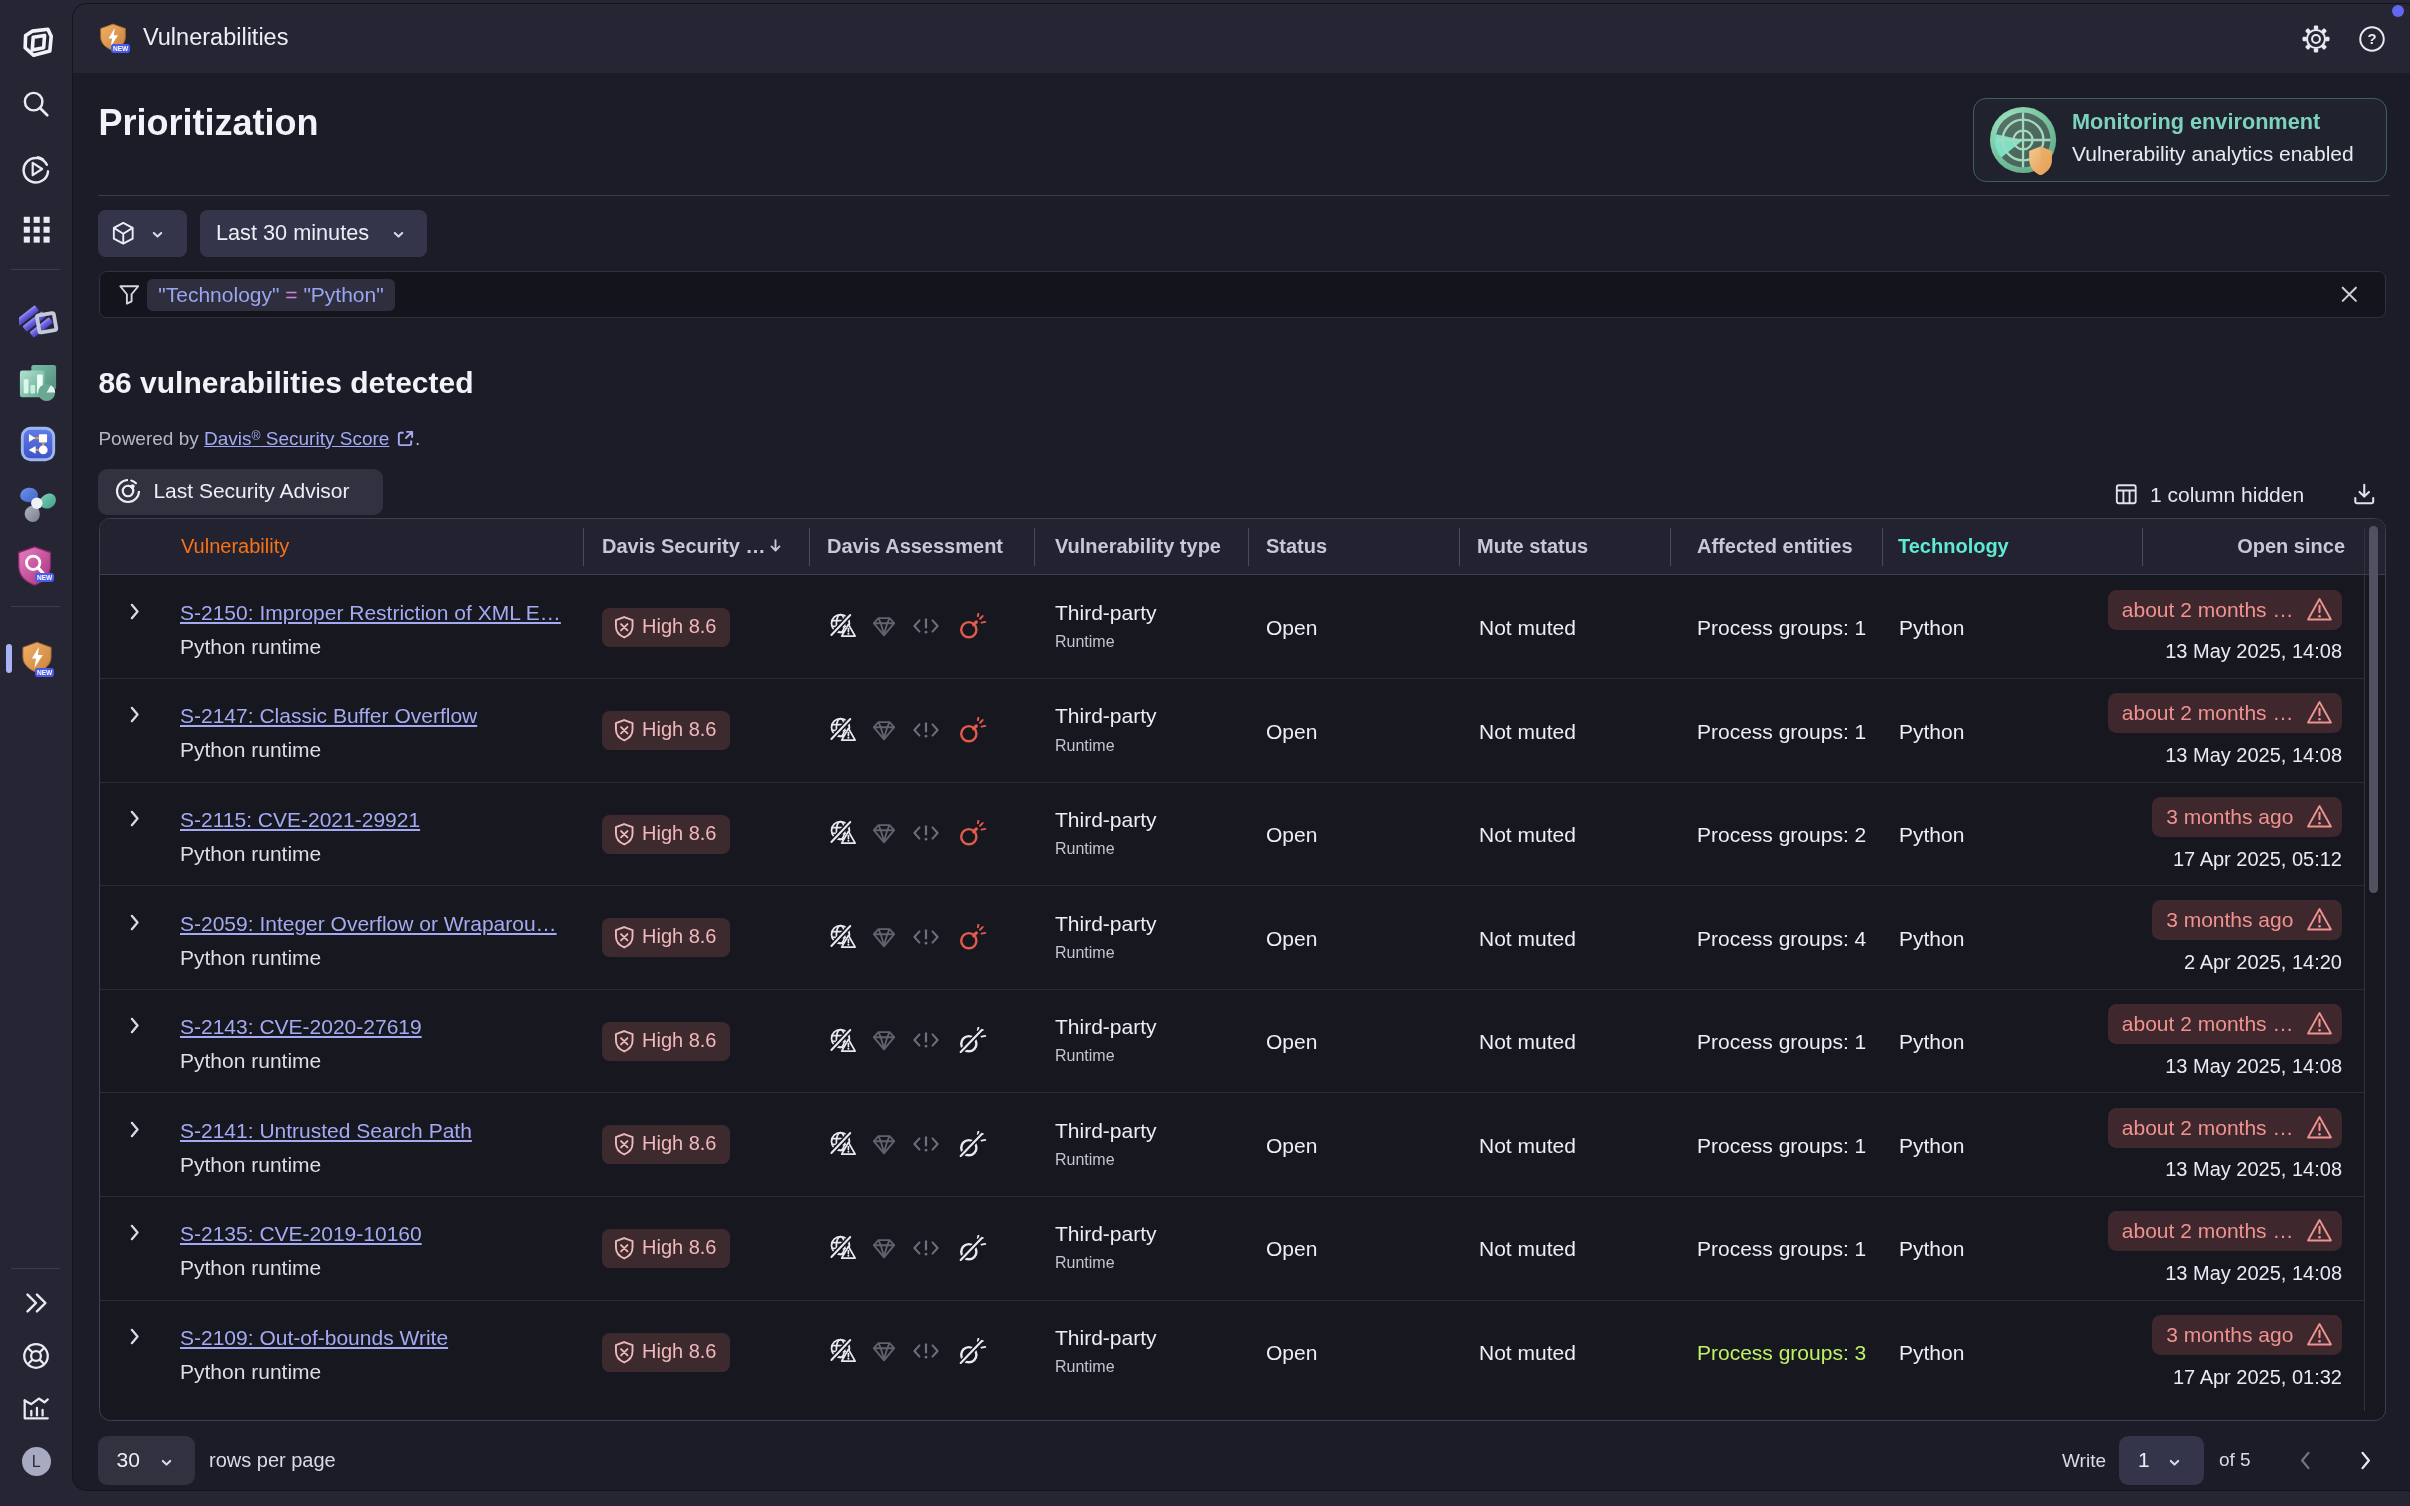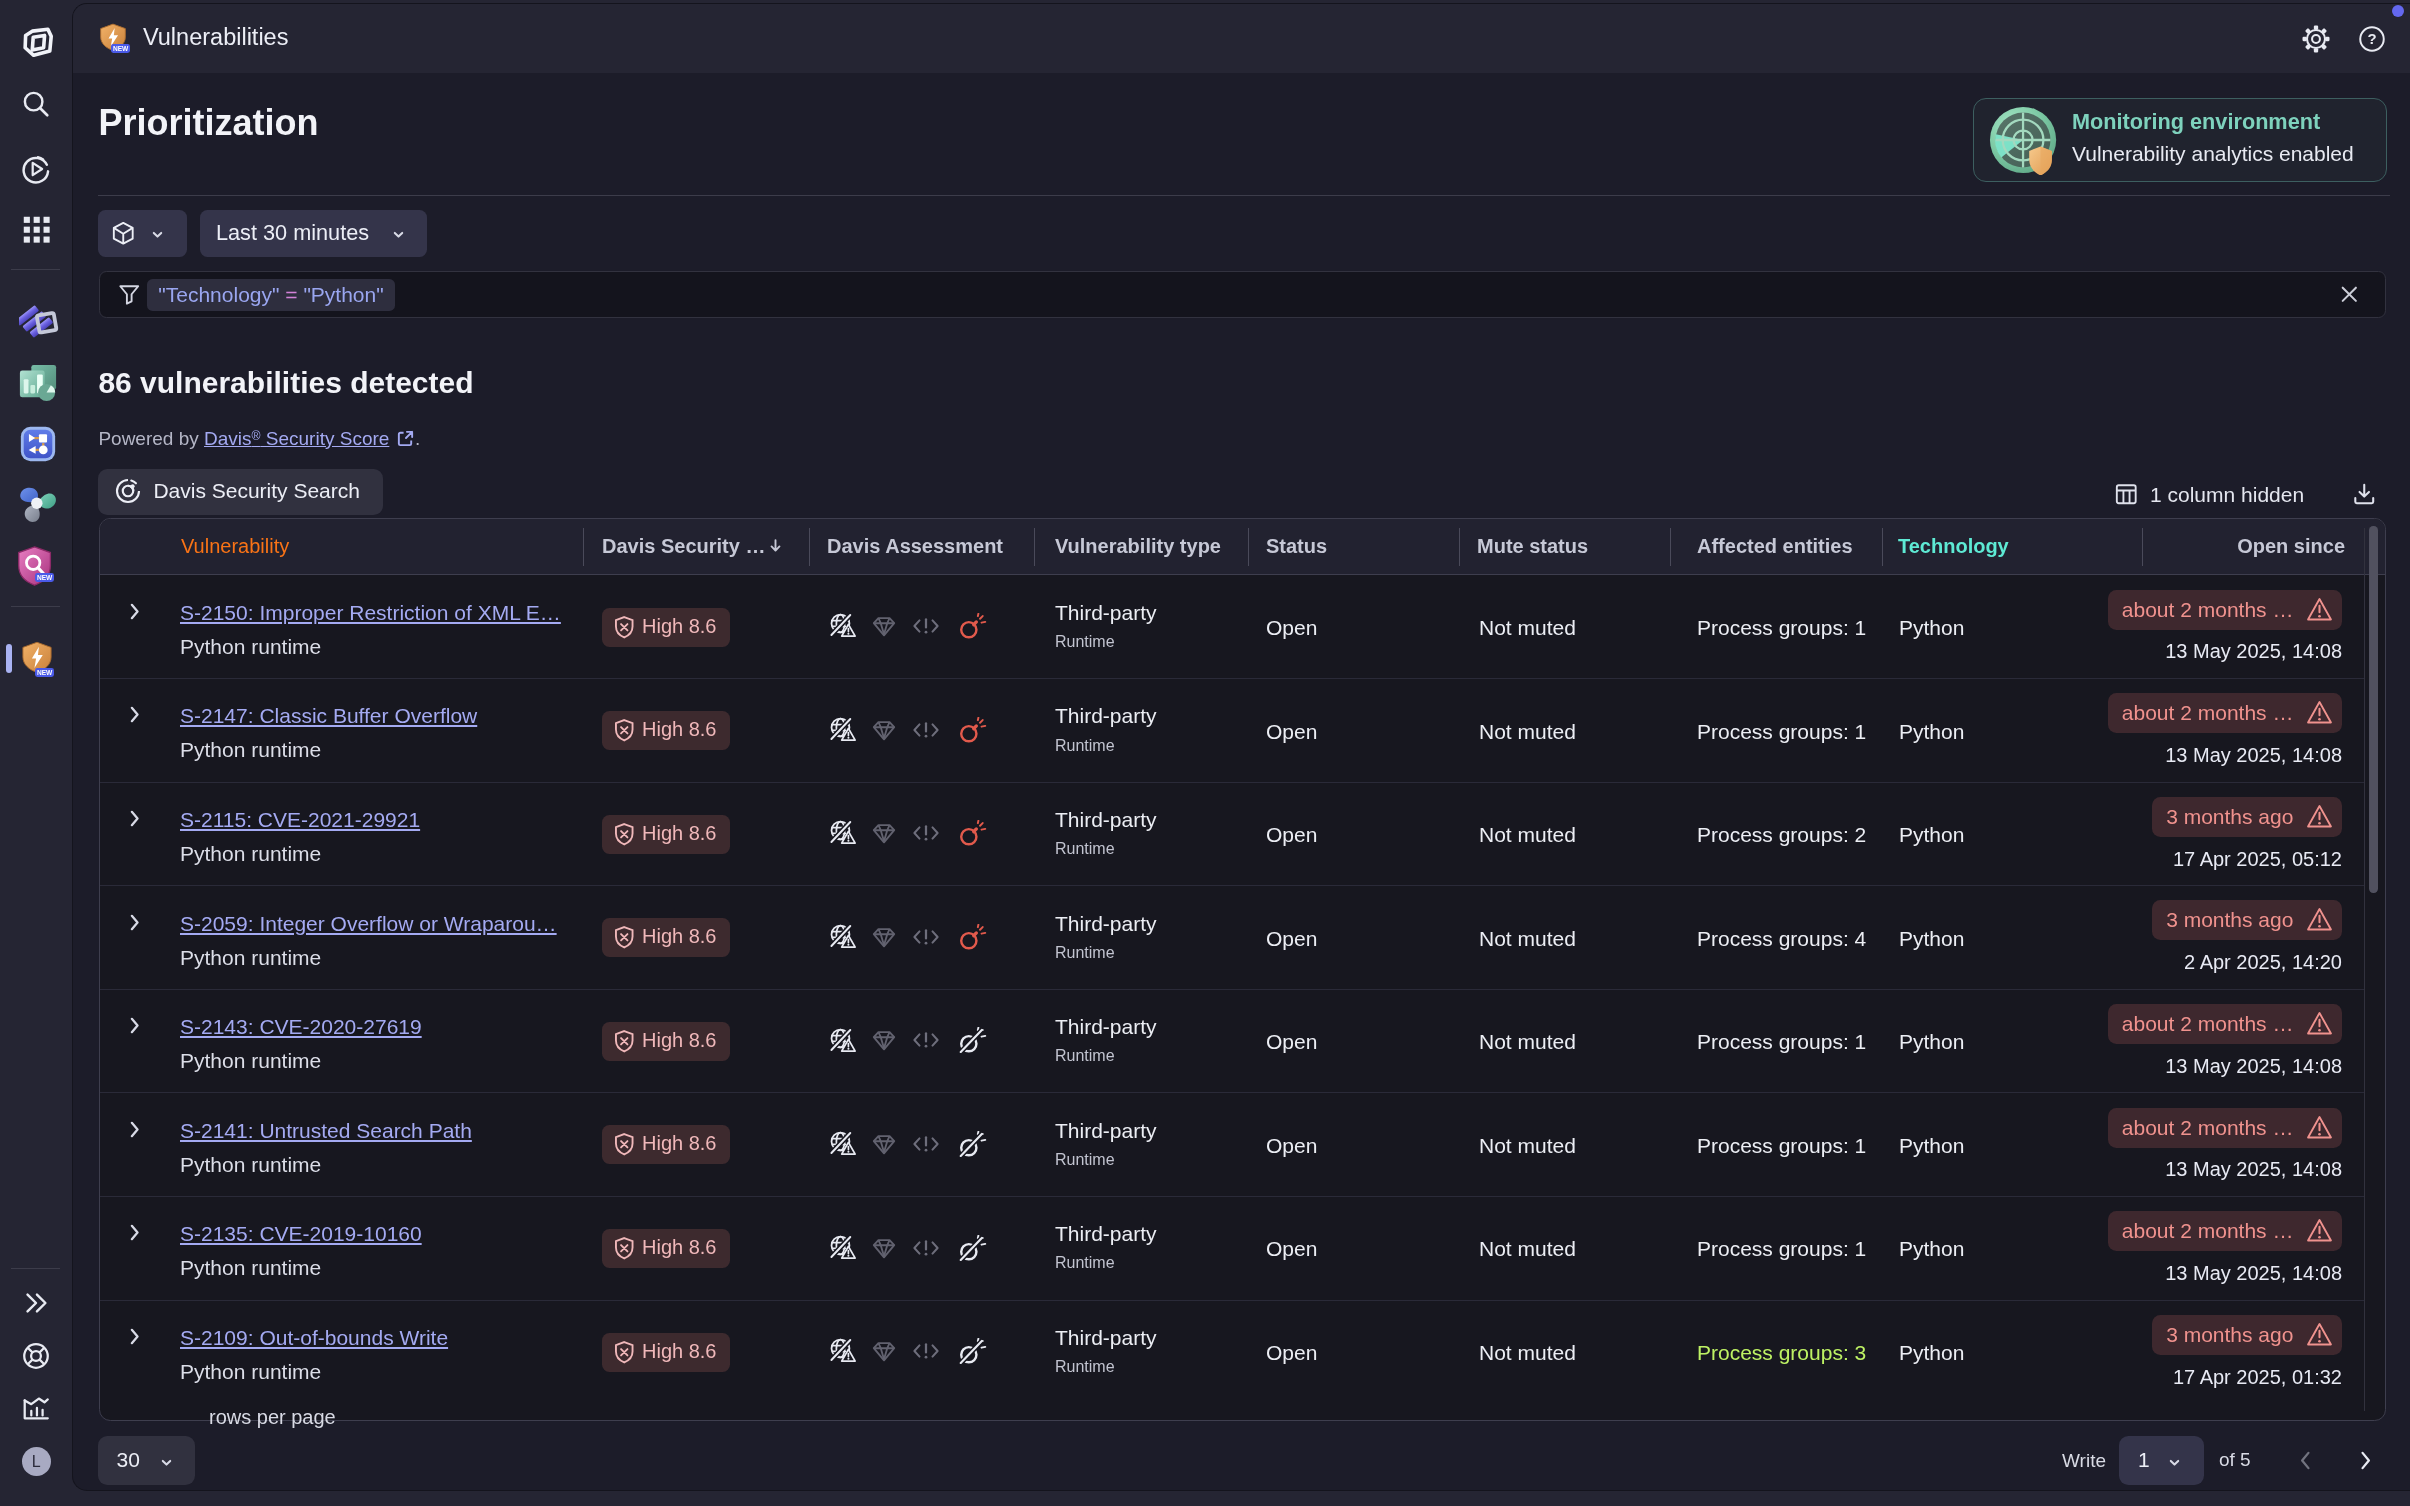--- a/index.html
+++ b/index.html
@@ -103,21 +103,21 @@
 <div class="abs" style="left:25.4px;top:465px;width:285px;height:46px;background:#31313f;border-radius:9.4px">
 <div class="abs" style="left:16px;top:8.5px"><svg width="28" height="28" viewBox="0 0 30 30" style="">
           <g fill="none" stroke="#eceef6" stroke-width="2.3">
             <path d="M15 3.2 A11.8 11.8 0 1 0 26.8 15"></path>
             <path d="M23.5 6.8 A11.8 11.8 0 0 0 18.5 3.8" stroke-linecap="round"></path>
             <circle cx="15" cy="15" r="5.6"></circle>
             <path d="M20.6 15 A 5.6 5.6 0 0 0 15 9.4" stroke="#eceef6" stroke-width="2.3"></path>
           </g>
           <circle cx="20" cy="10" r="2.1" fill="#eceef6"></circle>
         </svg></div>
-<div class="abs" style="left:55px;top:10.4px;font-size:21px;font-weight:400;color:#eceef6">Davis Security Search</div>
+<div class="abs" style="left:55px;top:10.4px;font-size:21px;font-weight:400;color:#eceef6">Last Security Advisor</div>
 </div>
 <div class="abs" style="left:2041px;top:478px"><svg width="24.5" height="24.5" viewBox="0 0 26 26" style="">
         <rect x="3" y="3.5" width="20" height="19" rx="2" fill="none" stroke="#dfe1ec" stroke-width="2"></rect>
         <path d="M3 9 H23 M10 9 V22.5 M16.5 9 V22.5" stroke="#dfe1ec" stroke-width="2" fill="none"></path>
       </svg></div>
 <div class="abs" style="left:2077px;top:479px;font-size:21px;color:#e4e6ef">1 column hidden</div>
 <div class="abs" style="left:2279px;top:478px"><svg width="24.5" height="24.5" viewBox="0 0 26 26" style="">
         <path d="M13 3 V15 M8 10.5 L13 15.5 L18 10.5" fill="none" stroke="#dfe1ec" stroke-width="2.2" stroke-linecap="round" stroke-linejoin="round"></path>
         <path d="M3.5 17 V21 A1.5 1.5 0 0 0 5 22.5 H21 A1.5 1.5 0 0 0 22.5 21 V17" fill="none" stroke="#dfe1ec" stroke-width="2.2" stroke-linecap="round"></path>
       </svg></div>
@@ -624,21 +624,21 @@
       </div>
 <div class="abs" style="right:43px;top:847px;font-size:20px;color:#e8eaf4">17 Apr 2025, 01:32</div>
 <div class="abs" style="left:2269px;top:7.5px;width:8.5px;height:367px;background:#51515f;border-radius:4.2px"></div>
 </div>
 <div class="abs" style="left:24.5px;top:1432px;width:97px;height:49px;background:#31313f;border-radius:9.4px">
 <div class="abs" style="left:19px;top:12.2px;font-size:21px;color:#eceef6">30</div>
 <div class="abs" style="left:62px;top:19px"><svg width="13" height="13" viewBox="0 0 14 14" style="">
           <path d="M3 5.32 L7.0 9.24 L11 5.32" fill="none" stroke="#d8dae6" stroke-width="2.2" stroke-linecap="round" stroke-linejoin="round"></path>
         </svg></div>
 </div>
-<div class="abs" style="left:136px;top:1402px;font-size:20px;color:#d8dae4">rows per page</div>
+<div class="abs" style="left:136px;top:1445px;font-size:20px;color:#d8dae4">rows per page</div>
 <div class="abs" style="left:1989px;top:1446px;font-size:19px;color:#d8dae4">Write</div>
 <div class="abs" style="left:2046px;top:1432px;width:85px;height:49px;background:#34344a;border-radius:9.4px">
 <div class="abs" style="left:19px;top:12.2px;font-size:21px;color:#eceef6">1</div>
 <div class="abs" style="left:49px;top:19px"><svg width="13" height="13" viewBox="0 0 14 14" style="">
           <path d="M3 5.32 L7.0 9.24 L11 5.32" fill="none" stroke="#d8dae6" stroke-width="2.2" stroke-linecap="round" stroke-linejoin="round"></path>
         </svg></div>
 </div>
 <div class="abs" style="left:2146px;top:1445px;font-size:19px;color:#d8dae4">of 5</div>
 <div class="abs" style="left:2222px;top:1446px;opacity:.55"><svg width="21" height="21" viewBox="0 0 22 22" style="">
         <path d="M14.08 3 L7.48 11.0 L14.08 19" fill="none" stroke="#b8bac6" stroke-width="2.4" stroke-linecap="round" stroke-linejoin="round"></path>

